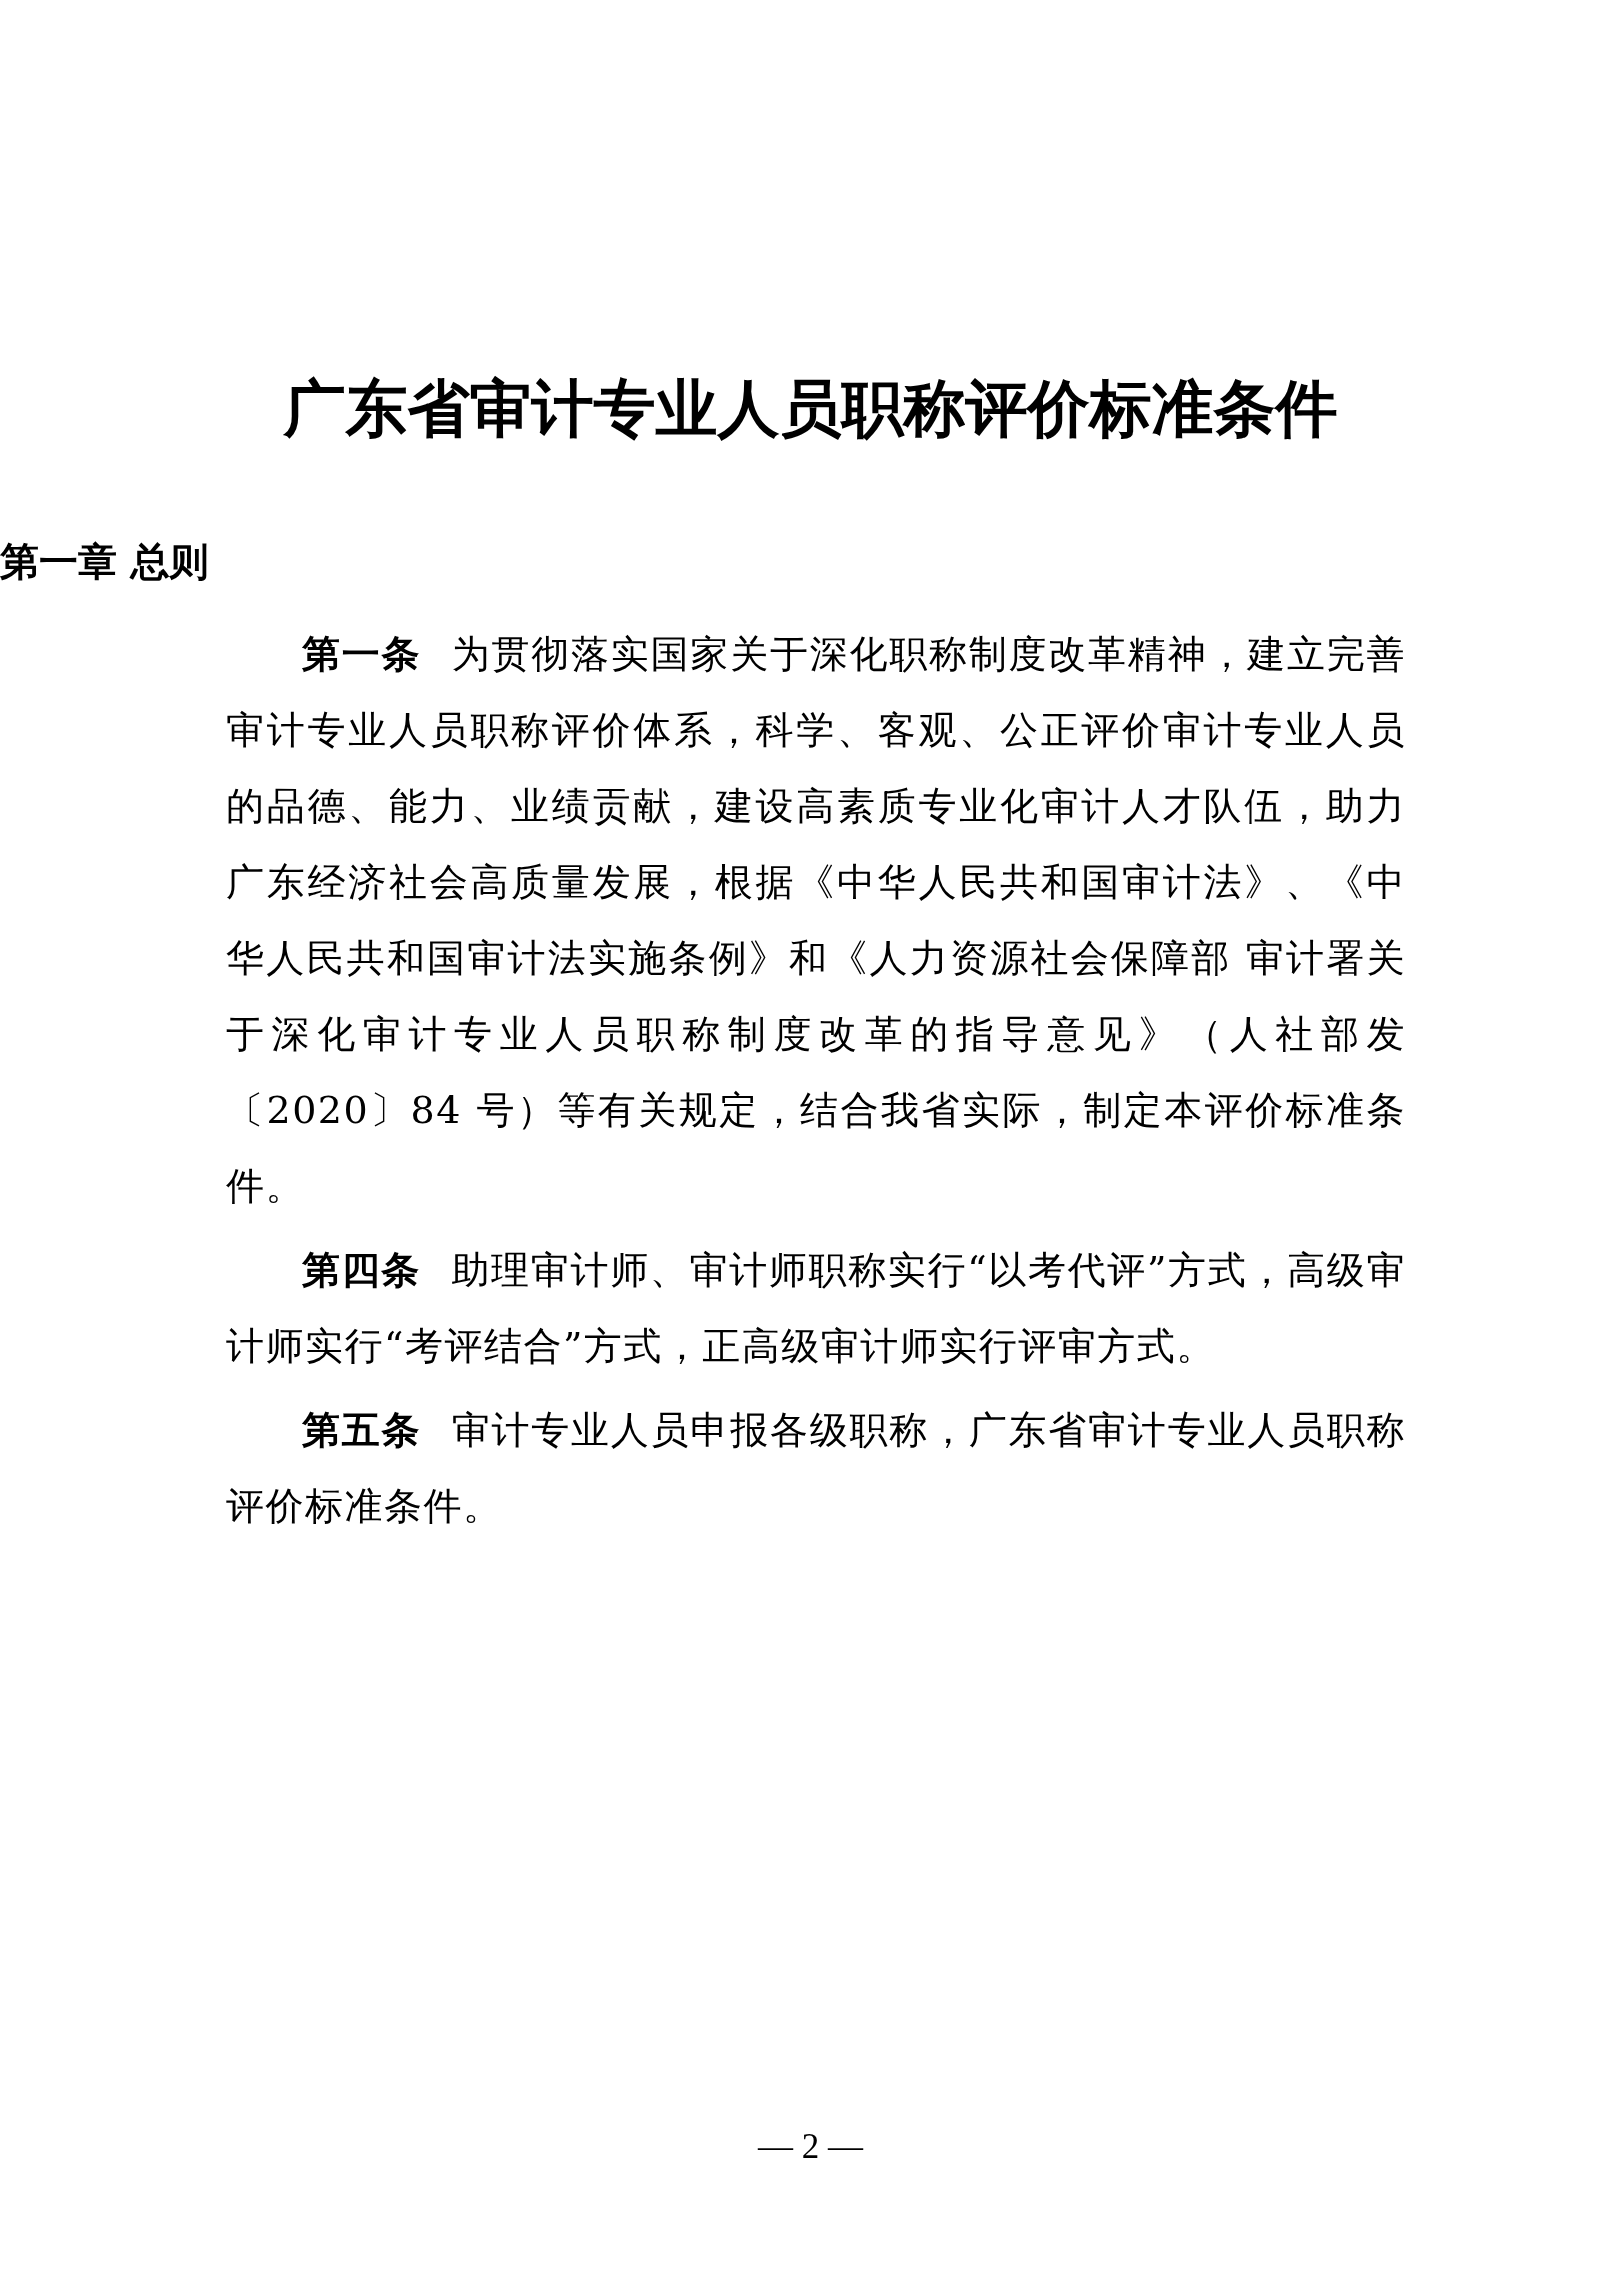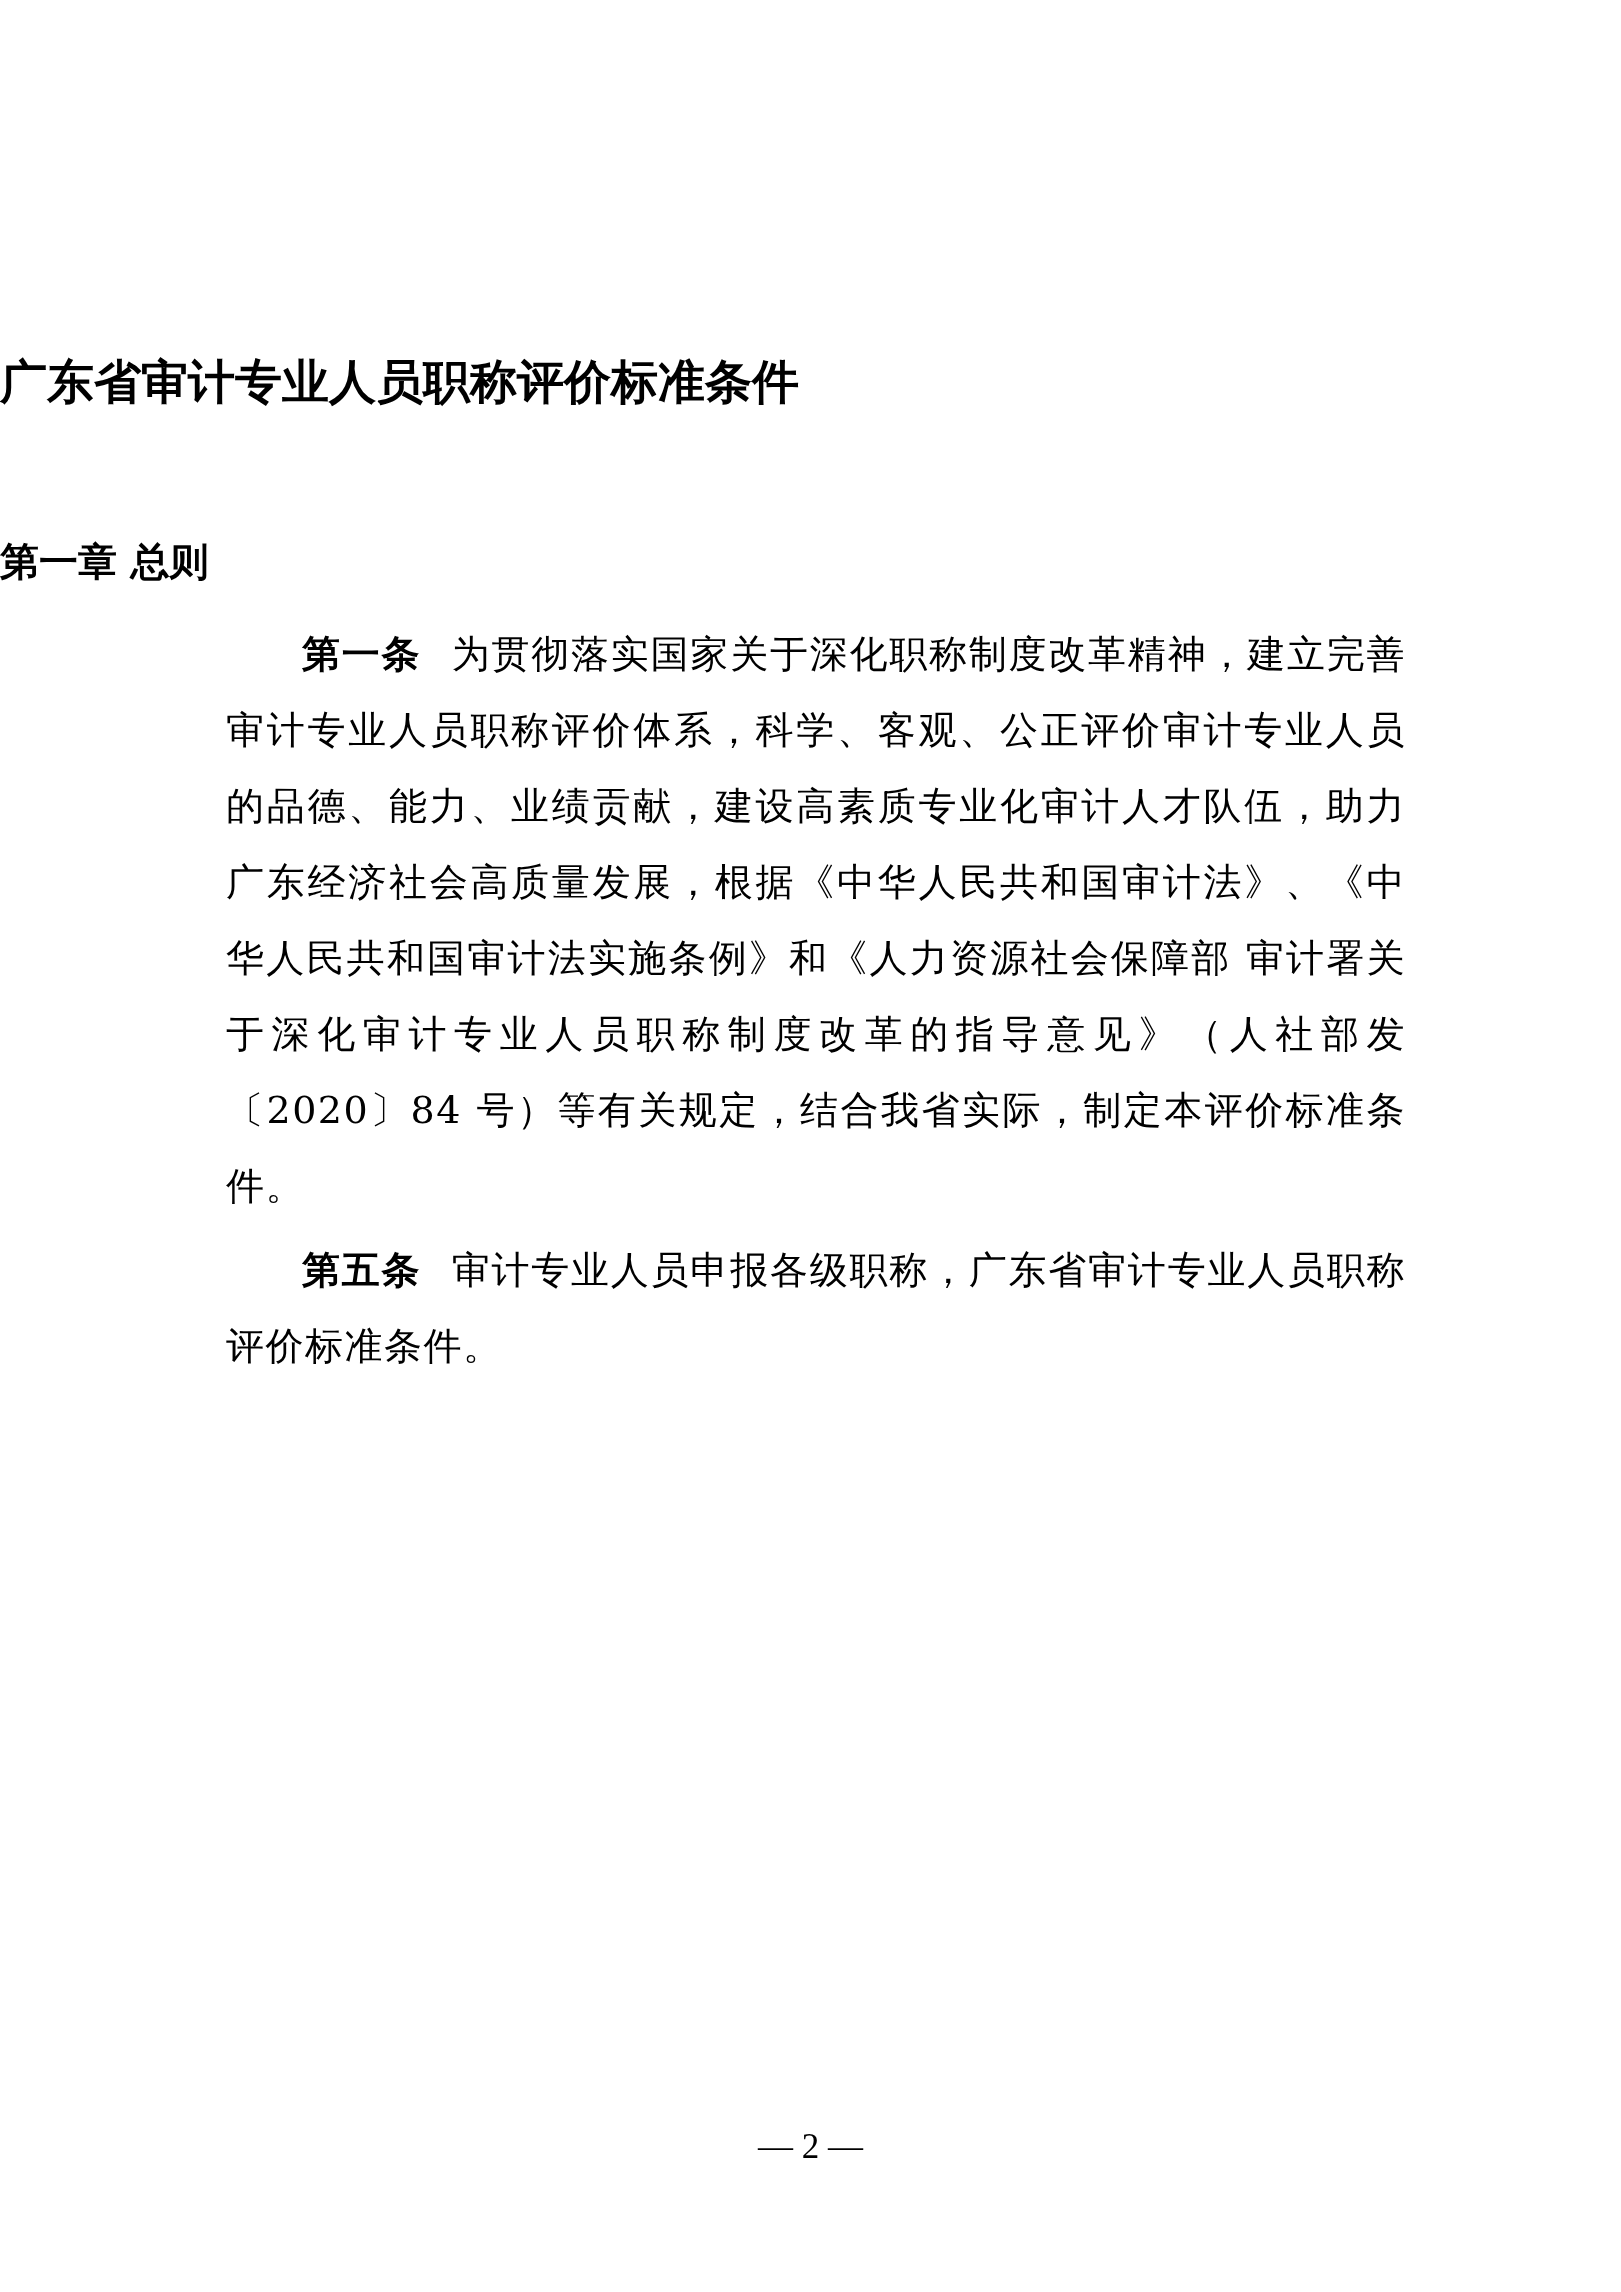--- a/index.html
+++ b/index.html
@@ -19,22 +19,23 @@
       position: absolute;
       left: 0;
       top: 0;
       width: 1621px;
       height: 2293px;
     }
     .doc-title {
       position: absolute;
       left: 0;
       width: 1621px;
-      top: 343px;
-      font-size: 47px;
+      top: 370px;
+      text-align: center;
+      font-size: 62px;
       font-weight: bold;
       letter-spacing: 0px;
       line-height: 78px;
       font-family: "DejaVu Serif", "Liberation Serif", serif;
     }
     .chapter-heading {
       position: absolute;
       left: 0;
       width: 1621px;
       top: 534px;
@@ -82,20 +83,23 @@
 
   <div class="doc-title">广东省审计专业人员职称评价标准条件</div>
 
   <div class="chapter-heading">第一章  总则</div>
 
   <div class="body-text">
     <p class="article">
       <span class="article-label">第一条</span><span>为贯彻落实国家关于深化职称制度改革精神，建立完善审计专业人员职称评价体系，科学、客观、公正评价审计专业人员的品德、能力、业绩贡献，建设高素质专业化审计人才队伍，助力广东经济社会高质量发展，根据《中华人民共和国审计法》、《中华人民共和国审计法实施条例》和《人力资源社会保障部 审计署关于深化审计专业人员职称制度改革的指导意见》（人社部发〔2020〕84 号）等有关规定，结合我省实际，制定本评价标准条件。</span>
     </p>
     <p class="article">
+      <span class="article-label">第四条</span><span>助理审计师、审计师职称实行“以考代评”方式，高级审计师实行“考评结合”方式，正高级审计师实行评审方式。</span>
+    </p>
+    <p class="article">
       <span class="article-label">第五条</span><span>审计专业人员申报各级职称，广东省审计专业人员职称评价标准条件。</span>
     </p>
   </div>
 
   <div class="page-number">— 2 —</div>
 
 </div>
 
 
 </body></html>

